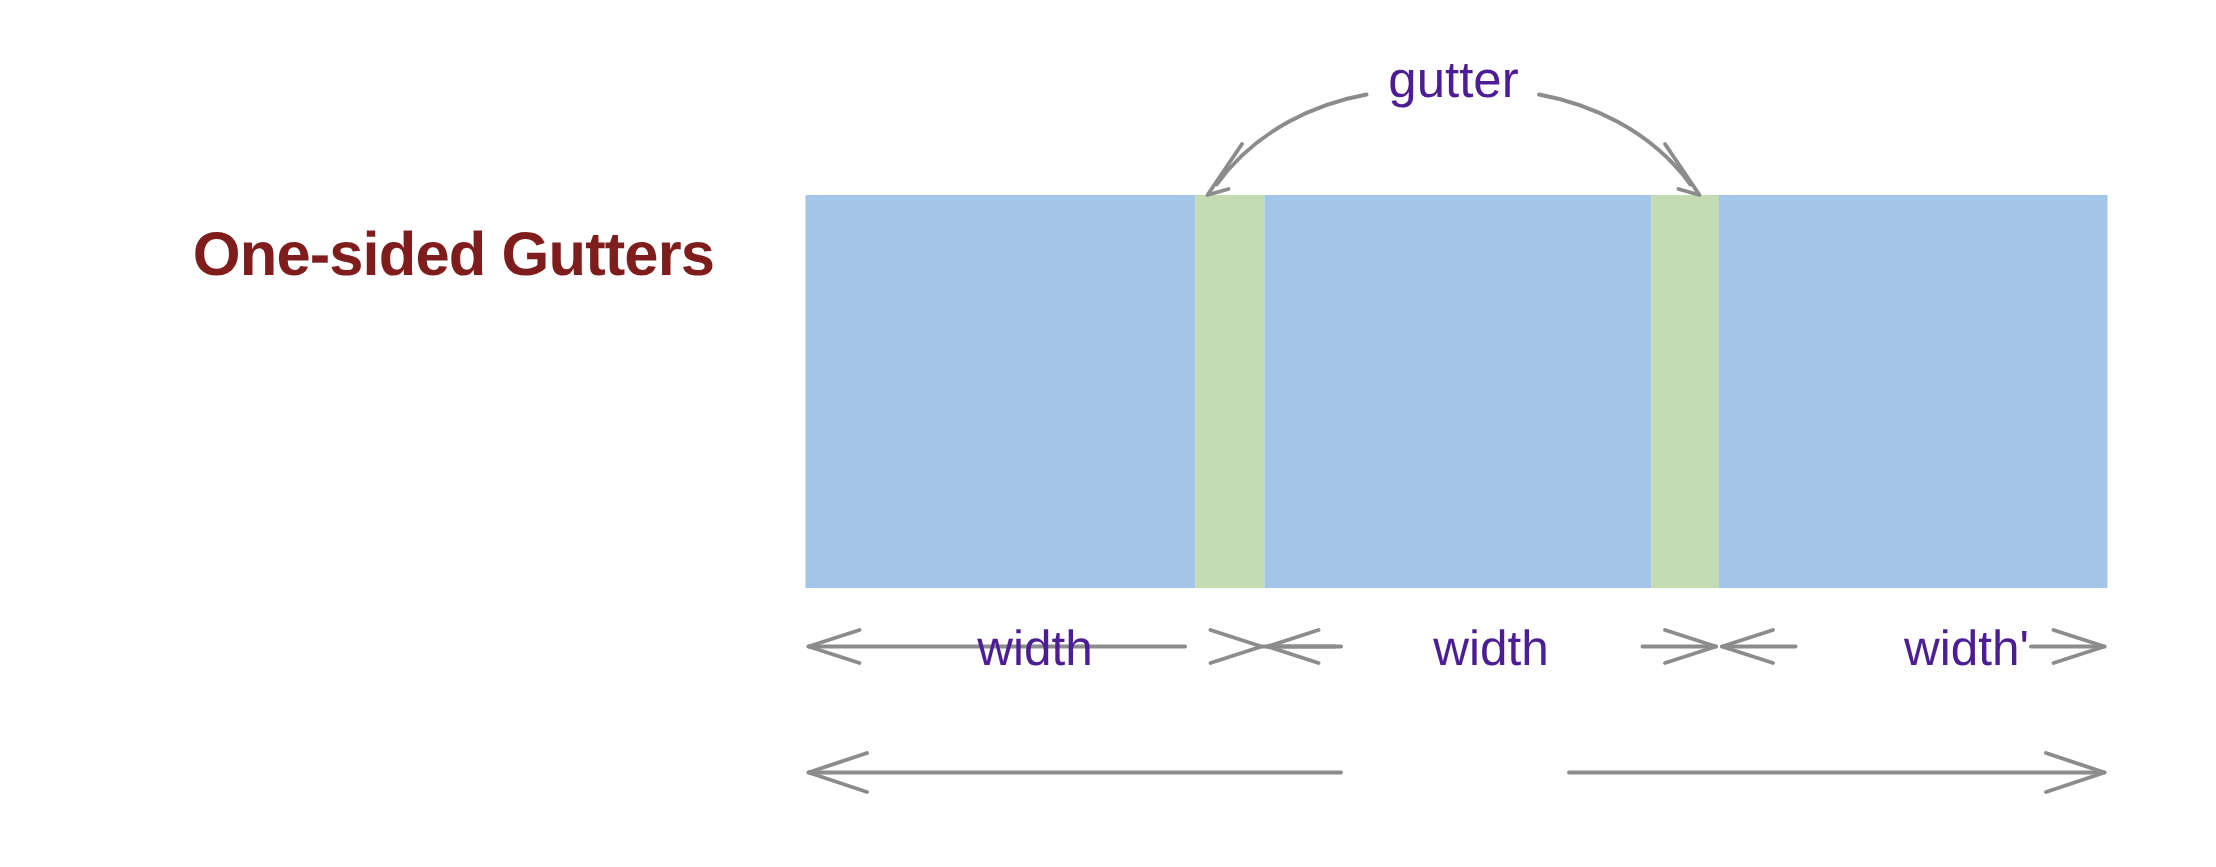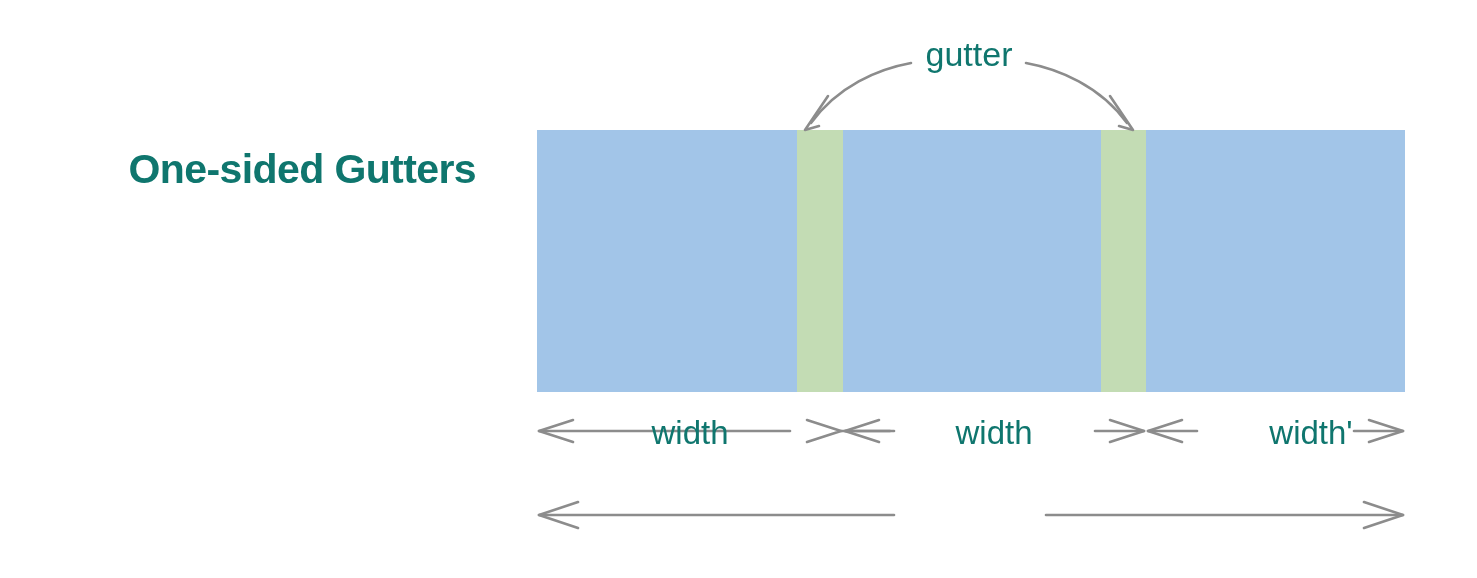--- a/index.html
+++ b/index.html
@@ -24,21 +24,21 @@
   #title-block {
     position: absolute;
     left: 0px;
     top: 138px;
     width: 476px;
     text-align: right;
     font-weight: bold;
     font-size: 41px;
     line-height: 63px;
     letter-spacing: -0.6px;
-    color: #0f766e;
+    color: #7f1d1d;
   }
   #title-block .title-line { display: block; white-space: pre; }
 
   
   #bar {
     position: absolute;
     left: 537px;
     top: 130px;
     width: 868px;
     height: 262px;
@@ -54,21 +54,21 @@
     left: 0;
     top: 0;
     width: 1477px;
     height: 578px;
     pointer-events: none;
   }
 
   
   .lbl {
     position: absolute;
-    color: #0f766e;
+    color: #4c1d95;
     font-size: 33px;
     line-height: 33px;
     white-space: nowrap;
     transform: translate(-50%, -50%);
   }
   #gutter-label {
     font-size: 34px;
   }
 </style>
 </head>

